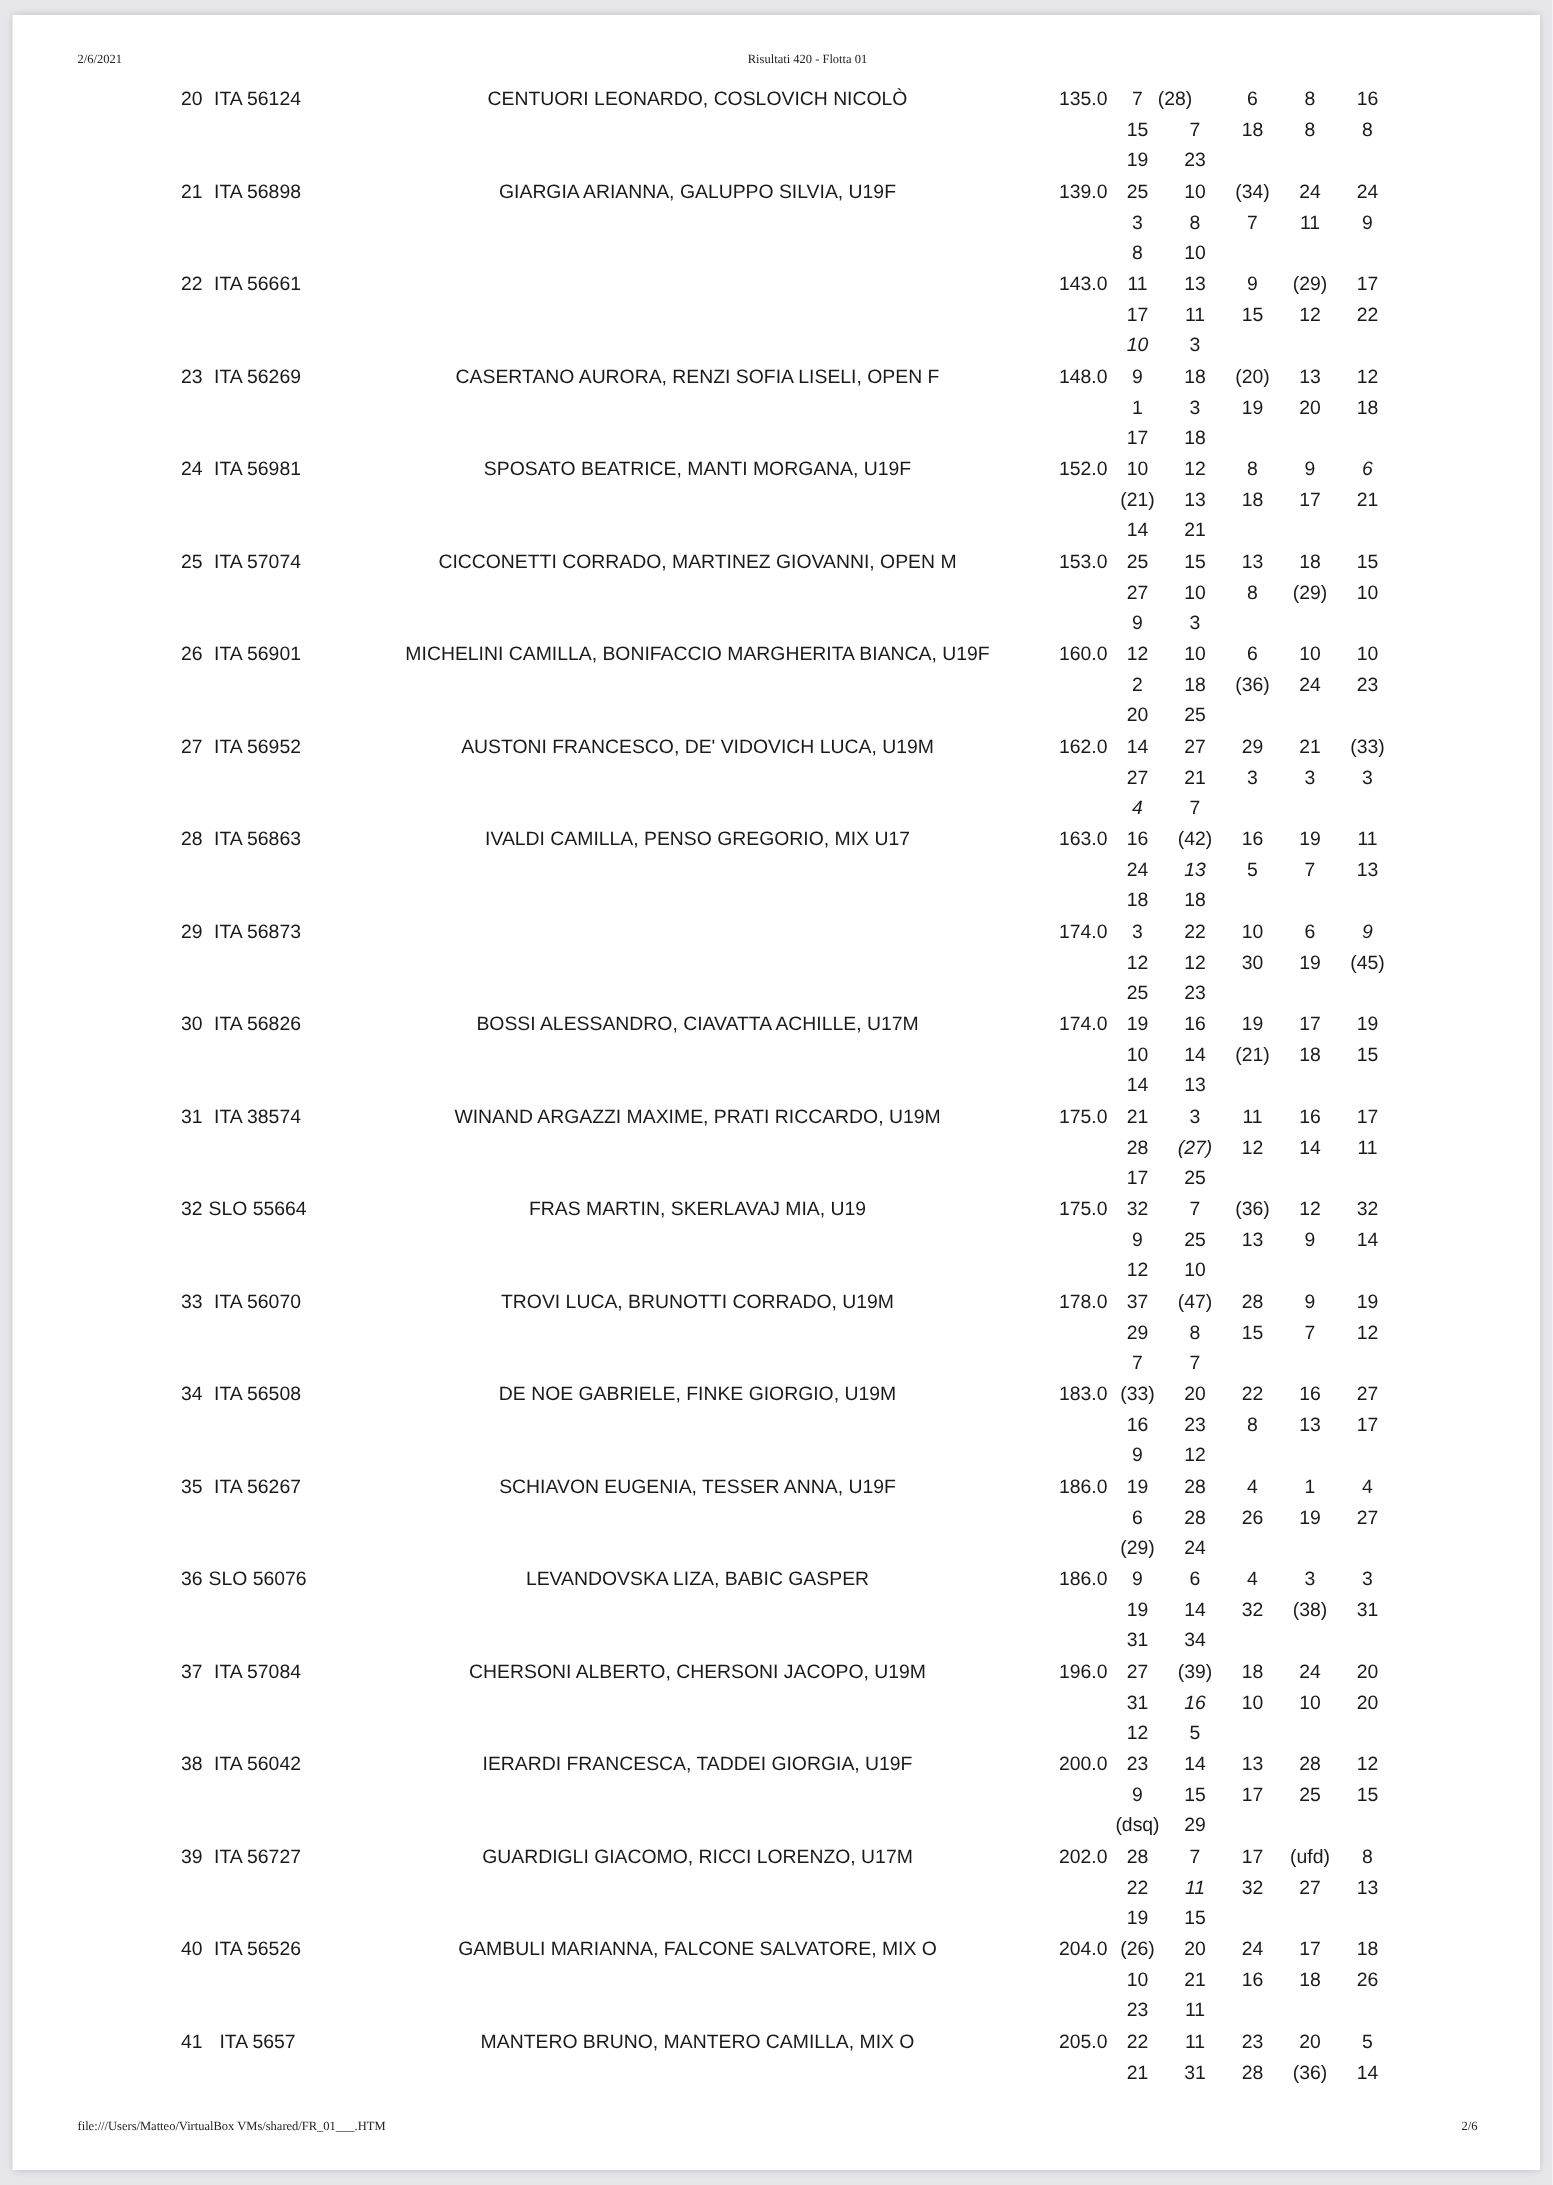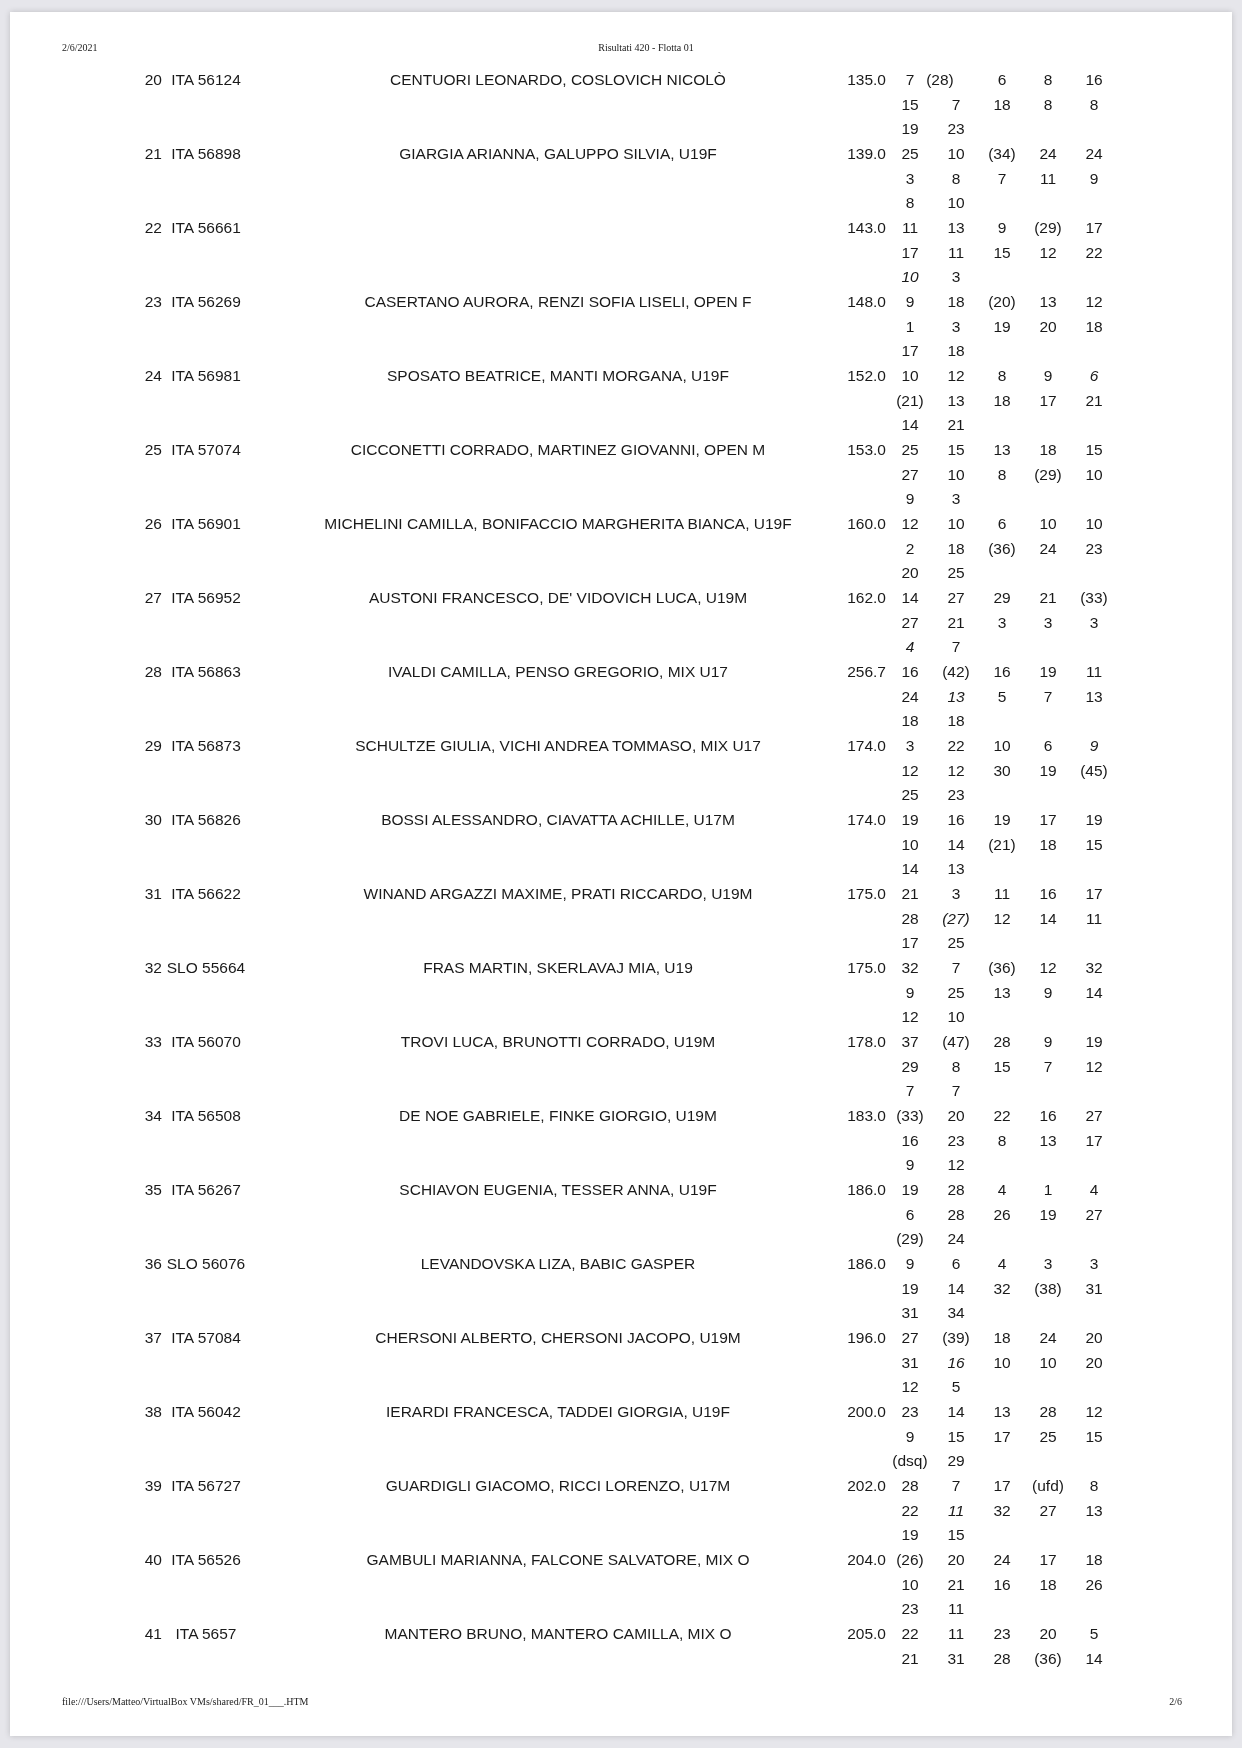--- a/index.html
+++ b/index.html
@@ -218,40 +218,39 @@
           <div class="score" style="left: 138px; top: 24.6px;">3</div>
           <div class="score" style="left: 184px; top: 24.6px;">3</div>
           <div class="score italic" style="left: 0px; top: 49.2px;">4</div>
           <div class="score" style="left: 46px; top: 49.2px;">7</div>
         </div>
       </div>
       <div class="row">
         <div class="cell rank">28</div>
         <div class="cell sail">ITA 56863</div>
         <div class="cell crew">IVALDI CAMILLA, PENSO GREGORIO, MIX U17</div>
-        <div class="cell total">256.7</div>
+        <div class="cell total">163.0</div>
         <div class="scores">
           <div class="score" style="left: 0px; top: 0px;">16</div>
           <div class="score" style="left: 46px; top: 0px;">(42)</div>
           <div class="score" style="left: 92px; top: 0px;">16</div>
           <div class="score" style="left: 138px; top: 0px;">19</div>
           <div class="score" style="left: 184px; top: 0px;">11</div>
           <div class="score" style="left: 0px; top: 24.6px;">24</div>
           <div class="score italic" style="left: 46px; top: 24.6px;">13</div>
           <div class="score" style="left: 92px; top: 24.6px;">5</div>
           <div class="score" style="left: 138px; top: 24.6px;">7</div>
           <div class="score" style="left: 184px; top: 24.6px;">13</div>
           <div class="score" style="left: 0px; top: 49.2px;">18</div>
           <div class="score" style="left: 46px; top: 49.2px;">18</div>
         </div>
       </div>
       <div class="row">
         <div class="cell rank">29</div>
         <div class="cell sail">ITA 56873</div>
-        <div class="cell crew">SCHULTZE GIULIA, VICHI ANDREA TOMMASO, MIX U17</div>
         <div class="cell total">174.0</div>
         <div class="scores">
           <div class="score" style="left: 0px; top: 0px;">3</div>
           <div class="score" style="left: 46px; top: 0px;">22</div>
           <div class="score" style="left: 92px; top: 0px;">10</div>
           <div class="score" style="left: 138px; top: 0px;">6</div>
           <div class="score italic" style="left: 184px; top: 0px;">9</div>
           <div class="score" style="left: 0px; top: 24.6px;">12</div>
           <div class="score" style="left: 46px; top: 24.6px;">12</div>
           <div class="score" style="left: 92px; top: 24.6px;">30</div>
@@ -276,21 +275,21 @@
           <div class="score" style="left: 46px; top: 24.6px;">14</div>
           <div class="score" style="left: 92px; top: 24.6px;">(21)</div>
           <div class="score" style="left: 138px; top: 24.6px;">18</div>
           <div class="score" style="left: 184px; top: 24.6px;">15</div>
           <div class="score" style="left: 0px; top: 49.2px;">14</div>
           <div class="score" style="left: 46px; top: 49.2px;">13</div>
         </div>
       </div>
       <div class="row">
         <div class="cell rank">31</div>
-        <div class="cell sail">ITA 56622</div>
+        <div class="cell sail">ITA 38574</div>
         <div class="cell crew">WINAND ARGAZZI MAXIME, PRATI RICCARDO, U19M</div>
         <div class="cell total">175.0</div>
         <div class="scores">
           <div class="score" style="left: 0px; top: 0px;">21</div>
           <div class="score" style="left: 46px; top: 0px;">3</div>
           <div class="score" style="left: 92px; top: 0px;">11</div>
           <div class="score" style="left: 138px; top: 0px;">16</div>
           <div class="score" style="left: 184px; top: 0px;">17</div>
           <div class="score" style="left: 0px; top: 24.6px;">28</div>
           <div class="score italic" style="left: 46px; top: 24.6px;">(27)</div>

